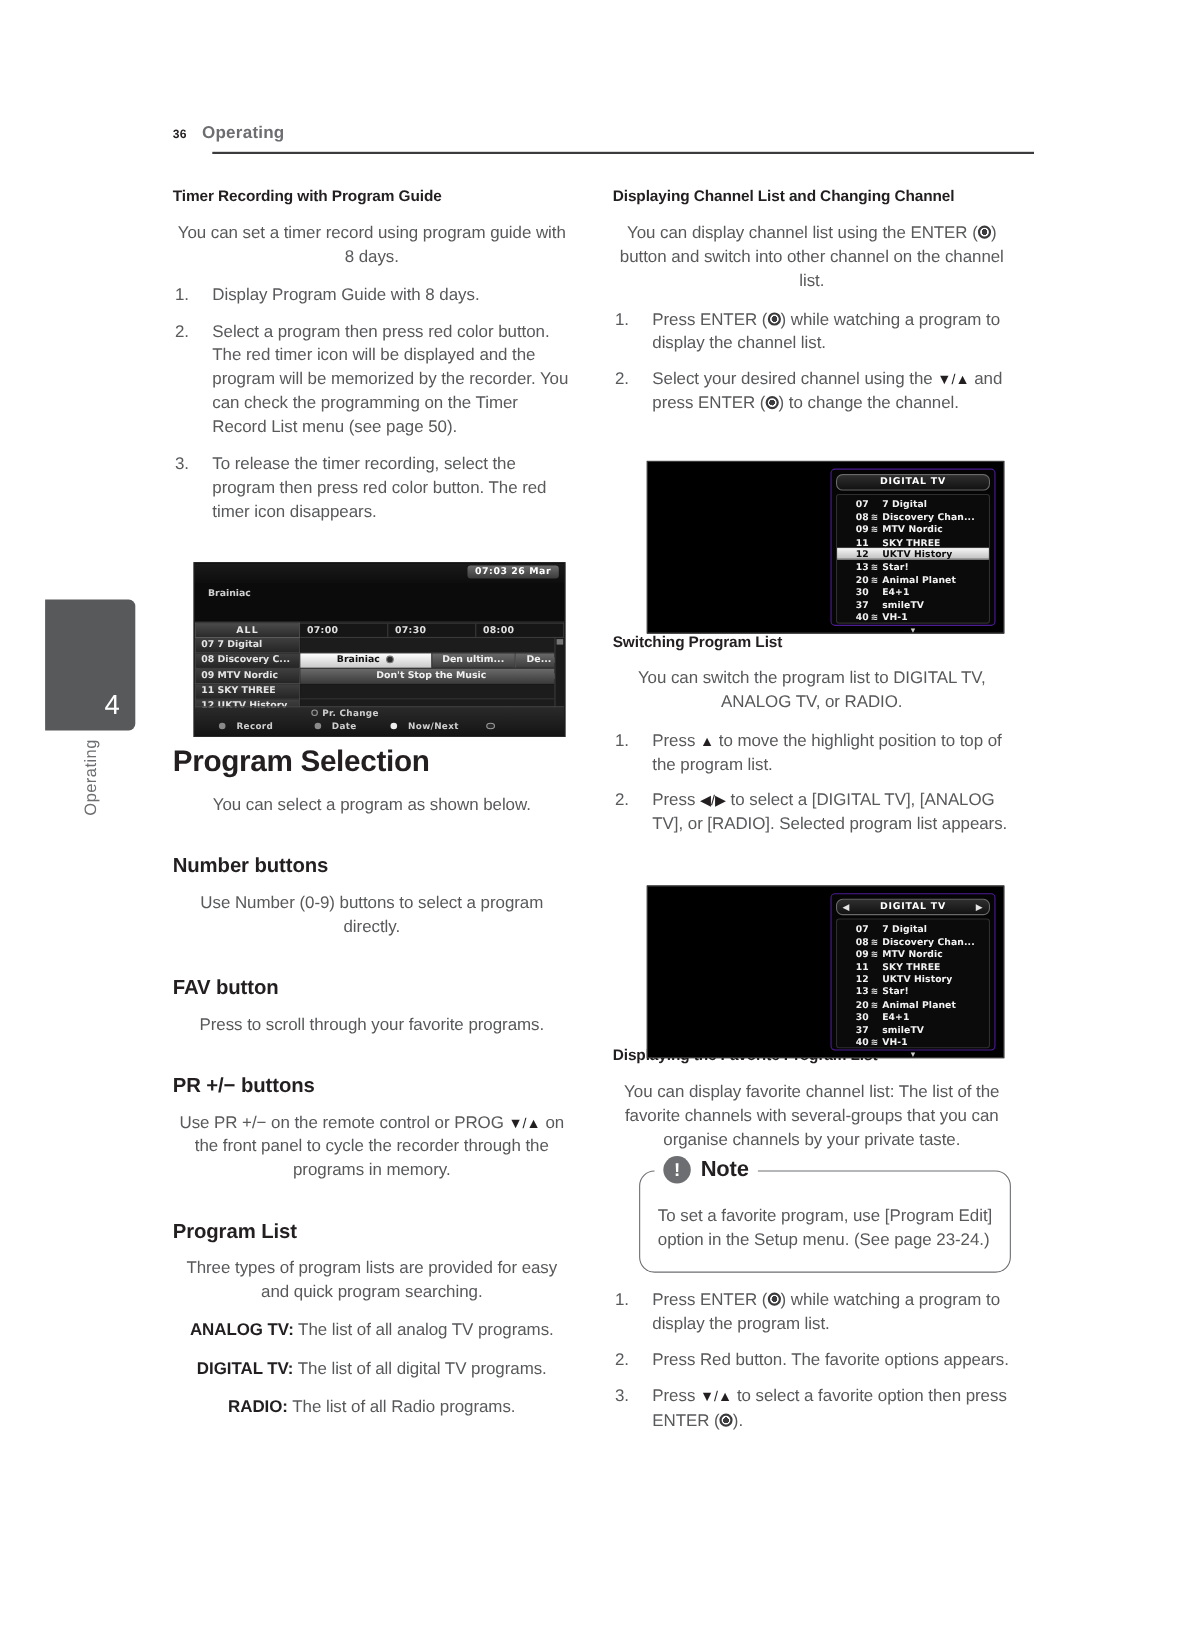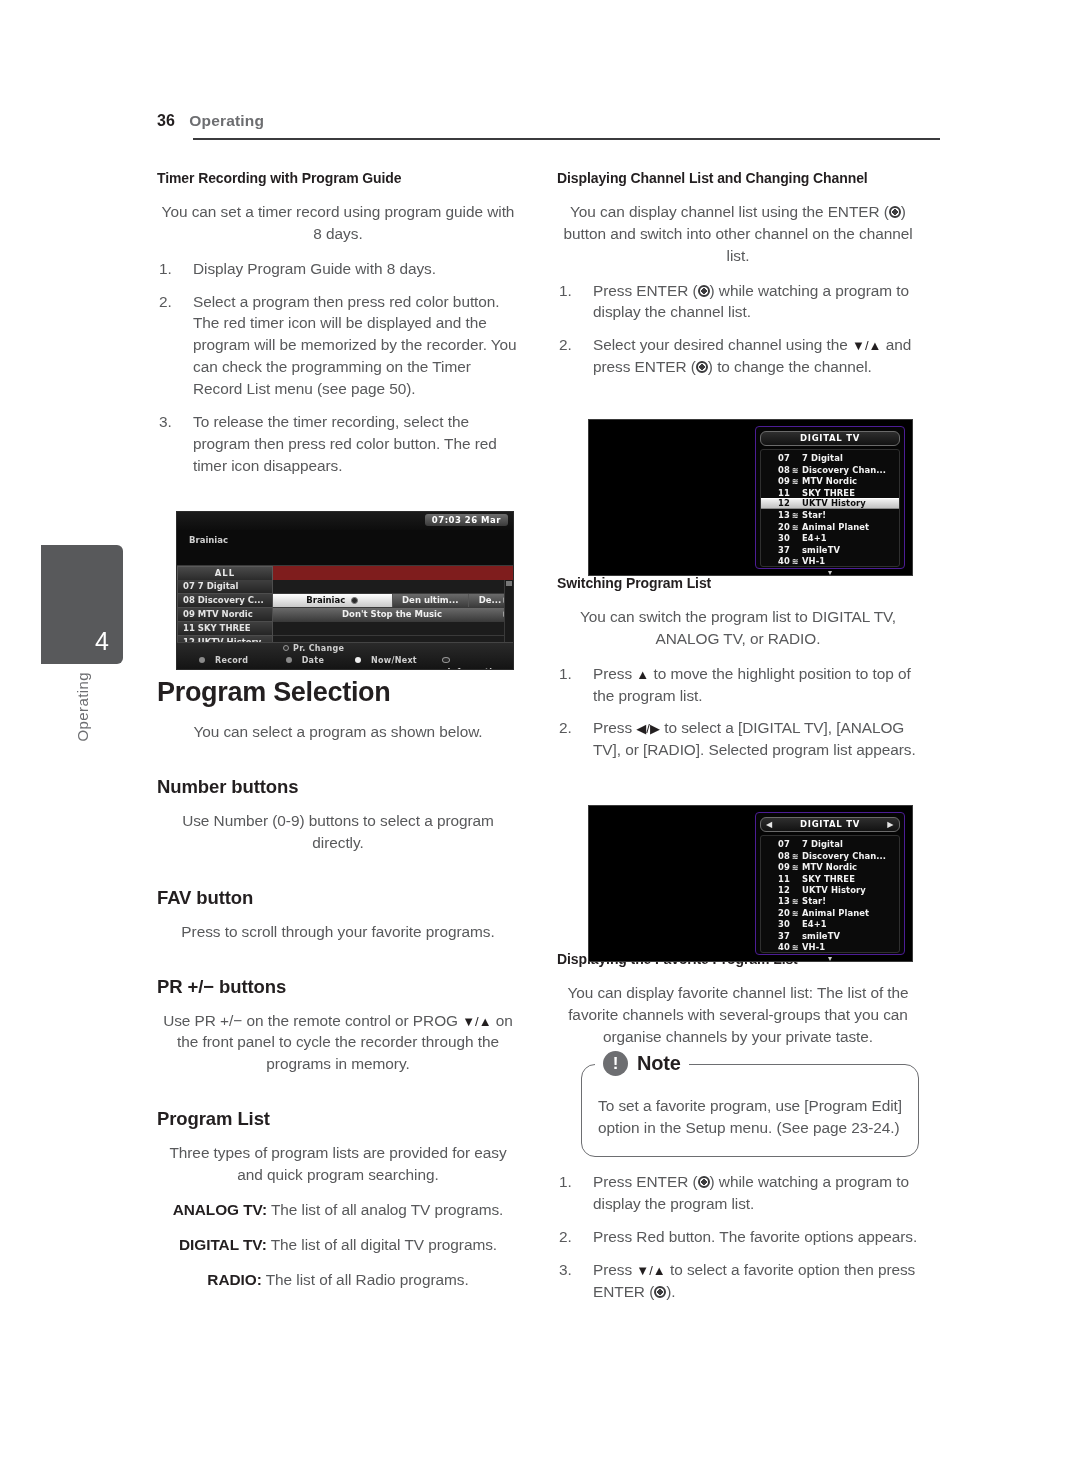--- a/index.html
+++ b/index.html
@@ -23,21 +23,21 @@
   .header {
     position: absolute;
     left: 157px;
     top: 112px;
     width: 783px;
     display: flex;
     align-items: baseline;
     gap: 14px;
   }
   .header-pagenum {
-    font-size: 16px;
+    font-size: 11px;
     font-weight: bold;
     color: #231f20;
     letter-spacing: .2px;
   }
   .header-section {
     font-size: 15.5px;
     font-weight: bold;
     color: #6d6e71;
     letter-spacing: .2px;
   }
@@ -193,21 +193,21 @@
 
   
 
   
   .epg {
     position: absolute;
     left: 176px;
     top: 511px;
     width: 338px;
     height: 159px;
-    background: #7f1d1d;
+    background: #000000;
     border: 1px solid #2a2a2a;
     font-family: "DejaVu Sans", sans-serif;
     color: #d8d8d8;
     overflow: hidden;
   }
   .epg-topbar {
     height: 18px;
     background: linear-gradient(#1b1b1b, #0d0d0d);
     position: relative;
   }
@@ -227,21 +227,20 @@
     padding: 5px 0 0 12px;
     font-size: 8.5px;
     font-weight: bold;
     color: #cfcfcf;
     background: #0b0b0b;
   }
   .epg-grid-head {
     display: flex;
     height: 15px;
     border-top: 1px solid #3a3a3a;
-    flex-direction: column;
   }
   .epg-head-all {
     width: 96px;
     background: linear-gradient(#4a4a4a, #2b2b2b);
     border: 1px solid #5a5a5a;
     color: #e8e8e8;
     font-size: 8.5px;
     font-weight: bold;
     text-align: center;
     line-height: 13px;

